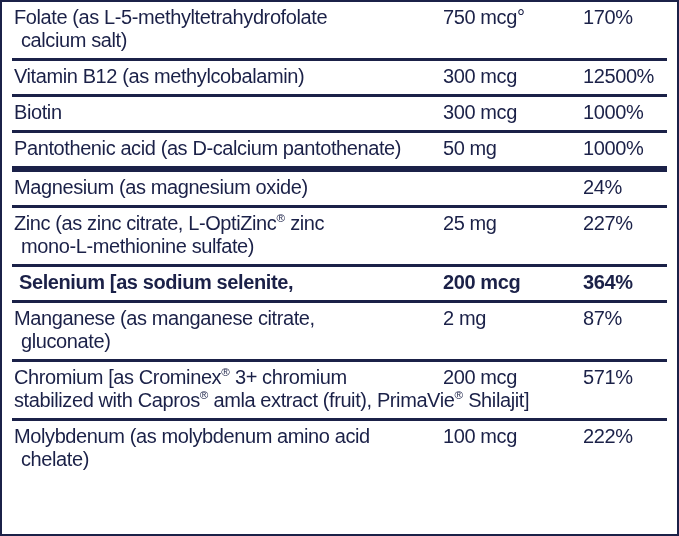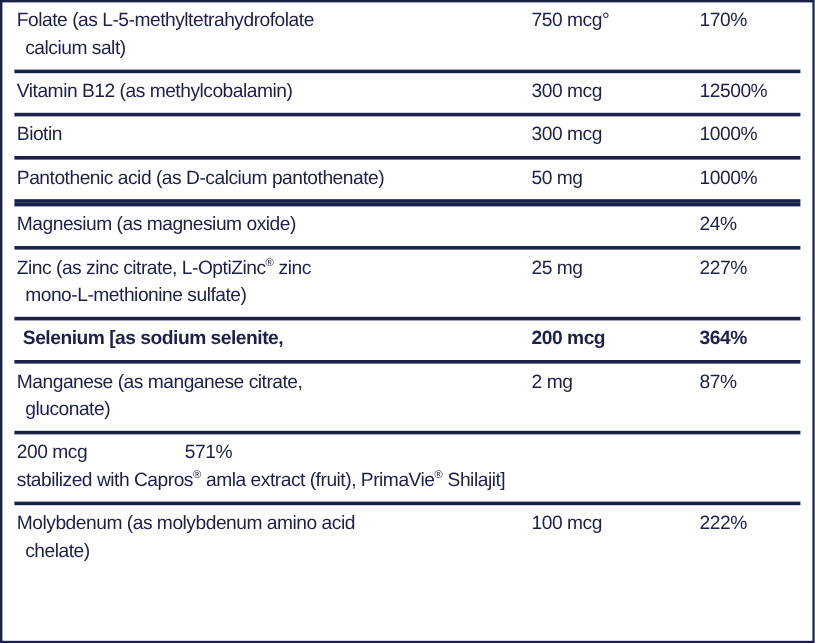--- a/index.html
+++ b/index.html
@@ -5,21 +5,21 @@
   html, body { margin: 0; padding: 0; background: #ffffff; }
 
   .label {
     width: 679px;
     height: 536px;
     box-sizing: border-box;
     border: 2px solid #1b2148;
     background: #ffffff;
     color: #1b2148;
     font-family: "Liberation Sans", sans-serif;
-    font-size: 16px;
+    font-size: 20px;
     line-height: 23px;
     letter-spacing: -0.4px;
     overflow: hidden;
   }
 
   .row { padding: 4px 12px 6px 12px; }
   .row-indent { padding-left: 17px; font-weight: bold; }
 
   .row-line1 { display: flex; align-items: flex-start; }
 
@@ -114,20 +114,21 @@
       <span class="nutrient-name">Manganese (as manganese citrate,</span>
       <span class="nutrient-amount">2 mg</span>
       <span class="nutrient-dv">87%</span>
     </div>
     <div class="row-line2 cont-indent">gluconate)</div>
   </div>
   <div class="divider"></div>
 
   <div class="row">
     <div class="row-line1">
+      <span class="nutrient-name">Chromium [as Crominex<sup>®</sup> 3+ chromium</span>
       <span class="nutrient-amount">200 mcg</span>
       <span class="nutrient-dv">571%</span>
     </div>
     <div class="row-line2">stabilized with Capros<sup>®</sup> amla extract (fruit), PrimaVie<sup>®</sup> Shilajit]</div>
   </div>
   <div class="divider"></div>
 
   <div class="row">
     <div class="row-line1">
       <span class="nutrient-name">Molybdenum (as molybdenum amino acid</span>

